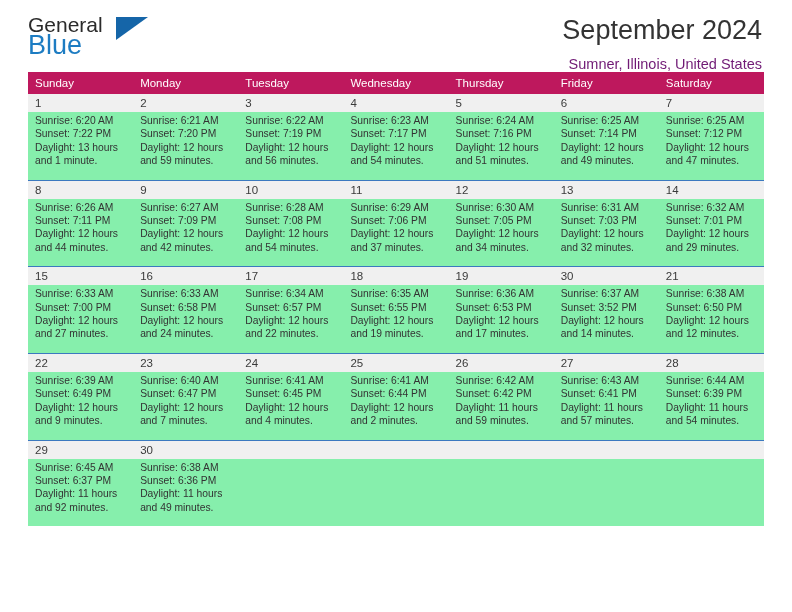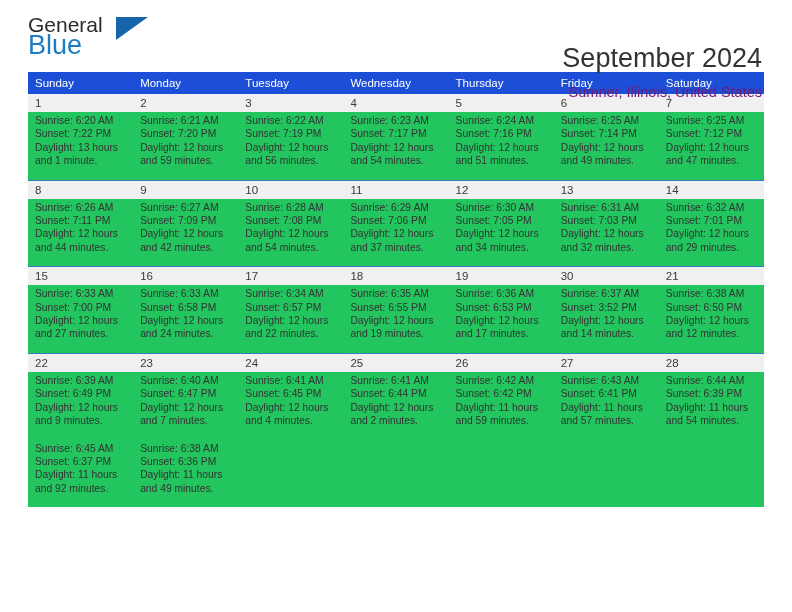--- a/index.html
+++ b/index.html
@@ -27,40 +27,40 @@
   .logo-blue {
     font-size: 27px; color: #1d7cc2; line-height: 20px;
     display: block; margin-top: -1px;
   }
   .logo-tri {
     position: absolute; left: 88px; top: 3px;
     width: 0; height: 0;
     border-left: 32px solid #1565a8;
     border-bottom: 23px solid transparent;
   }
-  .titles { text-align: right; padding-right: 2px; margin-top: 28px; }
+  .titles { text-align: right; padding-right: 2px; }
   .cal-title {
     font-size: 27px; color: #333333; font-weight: normal;
     line-height: 32px; white-space: nowrap;
   }
   .cal-sub {
     font-size: 14.5px; color: #701a75; margin-top: 9px;
     line-height: 18px; white-space: nowrap;
   }
 
   
   table.cal {
     width: 736px;
     border-collapse: collapse;
     table-layout: fixed;
   }
   table.cal col { width: 105.14px; }
 
   thead th {
-    background: #1d4ed8;
+    background: #be185d;
     color: #ffffff;
     font-size: 11.5px;
     font-weight: normal;
     text-align: left;
     padding: 5px 0 5px 7px;
     height: 21px;
     vertical-align: middle;
   }
 
   tr.daynum-row td {
@@ -68,21 +68,21 @@
     color: #3a3a3a;
     font-size: 11.5px;
     padding: 3px 0 3px 7px;
     height: 17px;
     vertical-align: top;
     border-top: 1px solid #3b79bf;
   }
   tr.daynum-row.first td { border-top: none; }
 
   tr.info-row td {
-    background: #22c55e;
+    background: #86efac;
     color: #333333;
     font-size: 10.3px;
     line-height: 13.4px;
     padding: 2px 6px 12px 7px;
     vertical-align: top;
     height: 64px;
   }
   tr.info-row td .ln { display: block; white-space: nowrap; }
   tr.info-row td.empty { }
 </style>
@@ -335,20 +335,29 @@
           <span class="ln">and 57 minutes.</span>
         </td>
         <td>
           <span class="ln">Sunrise: 6:44 AM</span>
           <span class="ln">Sunset: 6:39 PM</span>
           <span class="ln">Daylight: 11 hours</span>
           <span class="ln">and 54 minutes.</span>
         </td>
       </tr>
 
+      <tr class="daynum-row">
+        <td>29</td>
+        <td>30</td>
+        <td></td>
+        <td></td>
+        <td></td>
+        <td></td>
+        <td></td>
+      </tr>
       <tr class="info-row">
         <td>
           <span class="ln">Sunrise: 6:45 AM</span>
           <span class="ln">Sunset: 6:37 PM</span>
           <span class="ln">Daylight: 11 hours</span>
           <span class="ln">and 92 minutes.</span>
         </td>
         <td>
           <span class="ln">Sunrise: 6:38 AM</span>
           <span class="ln">Sunset: 6:36 PM</span>

